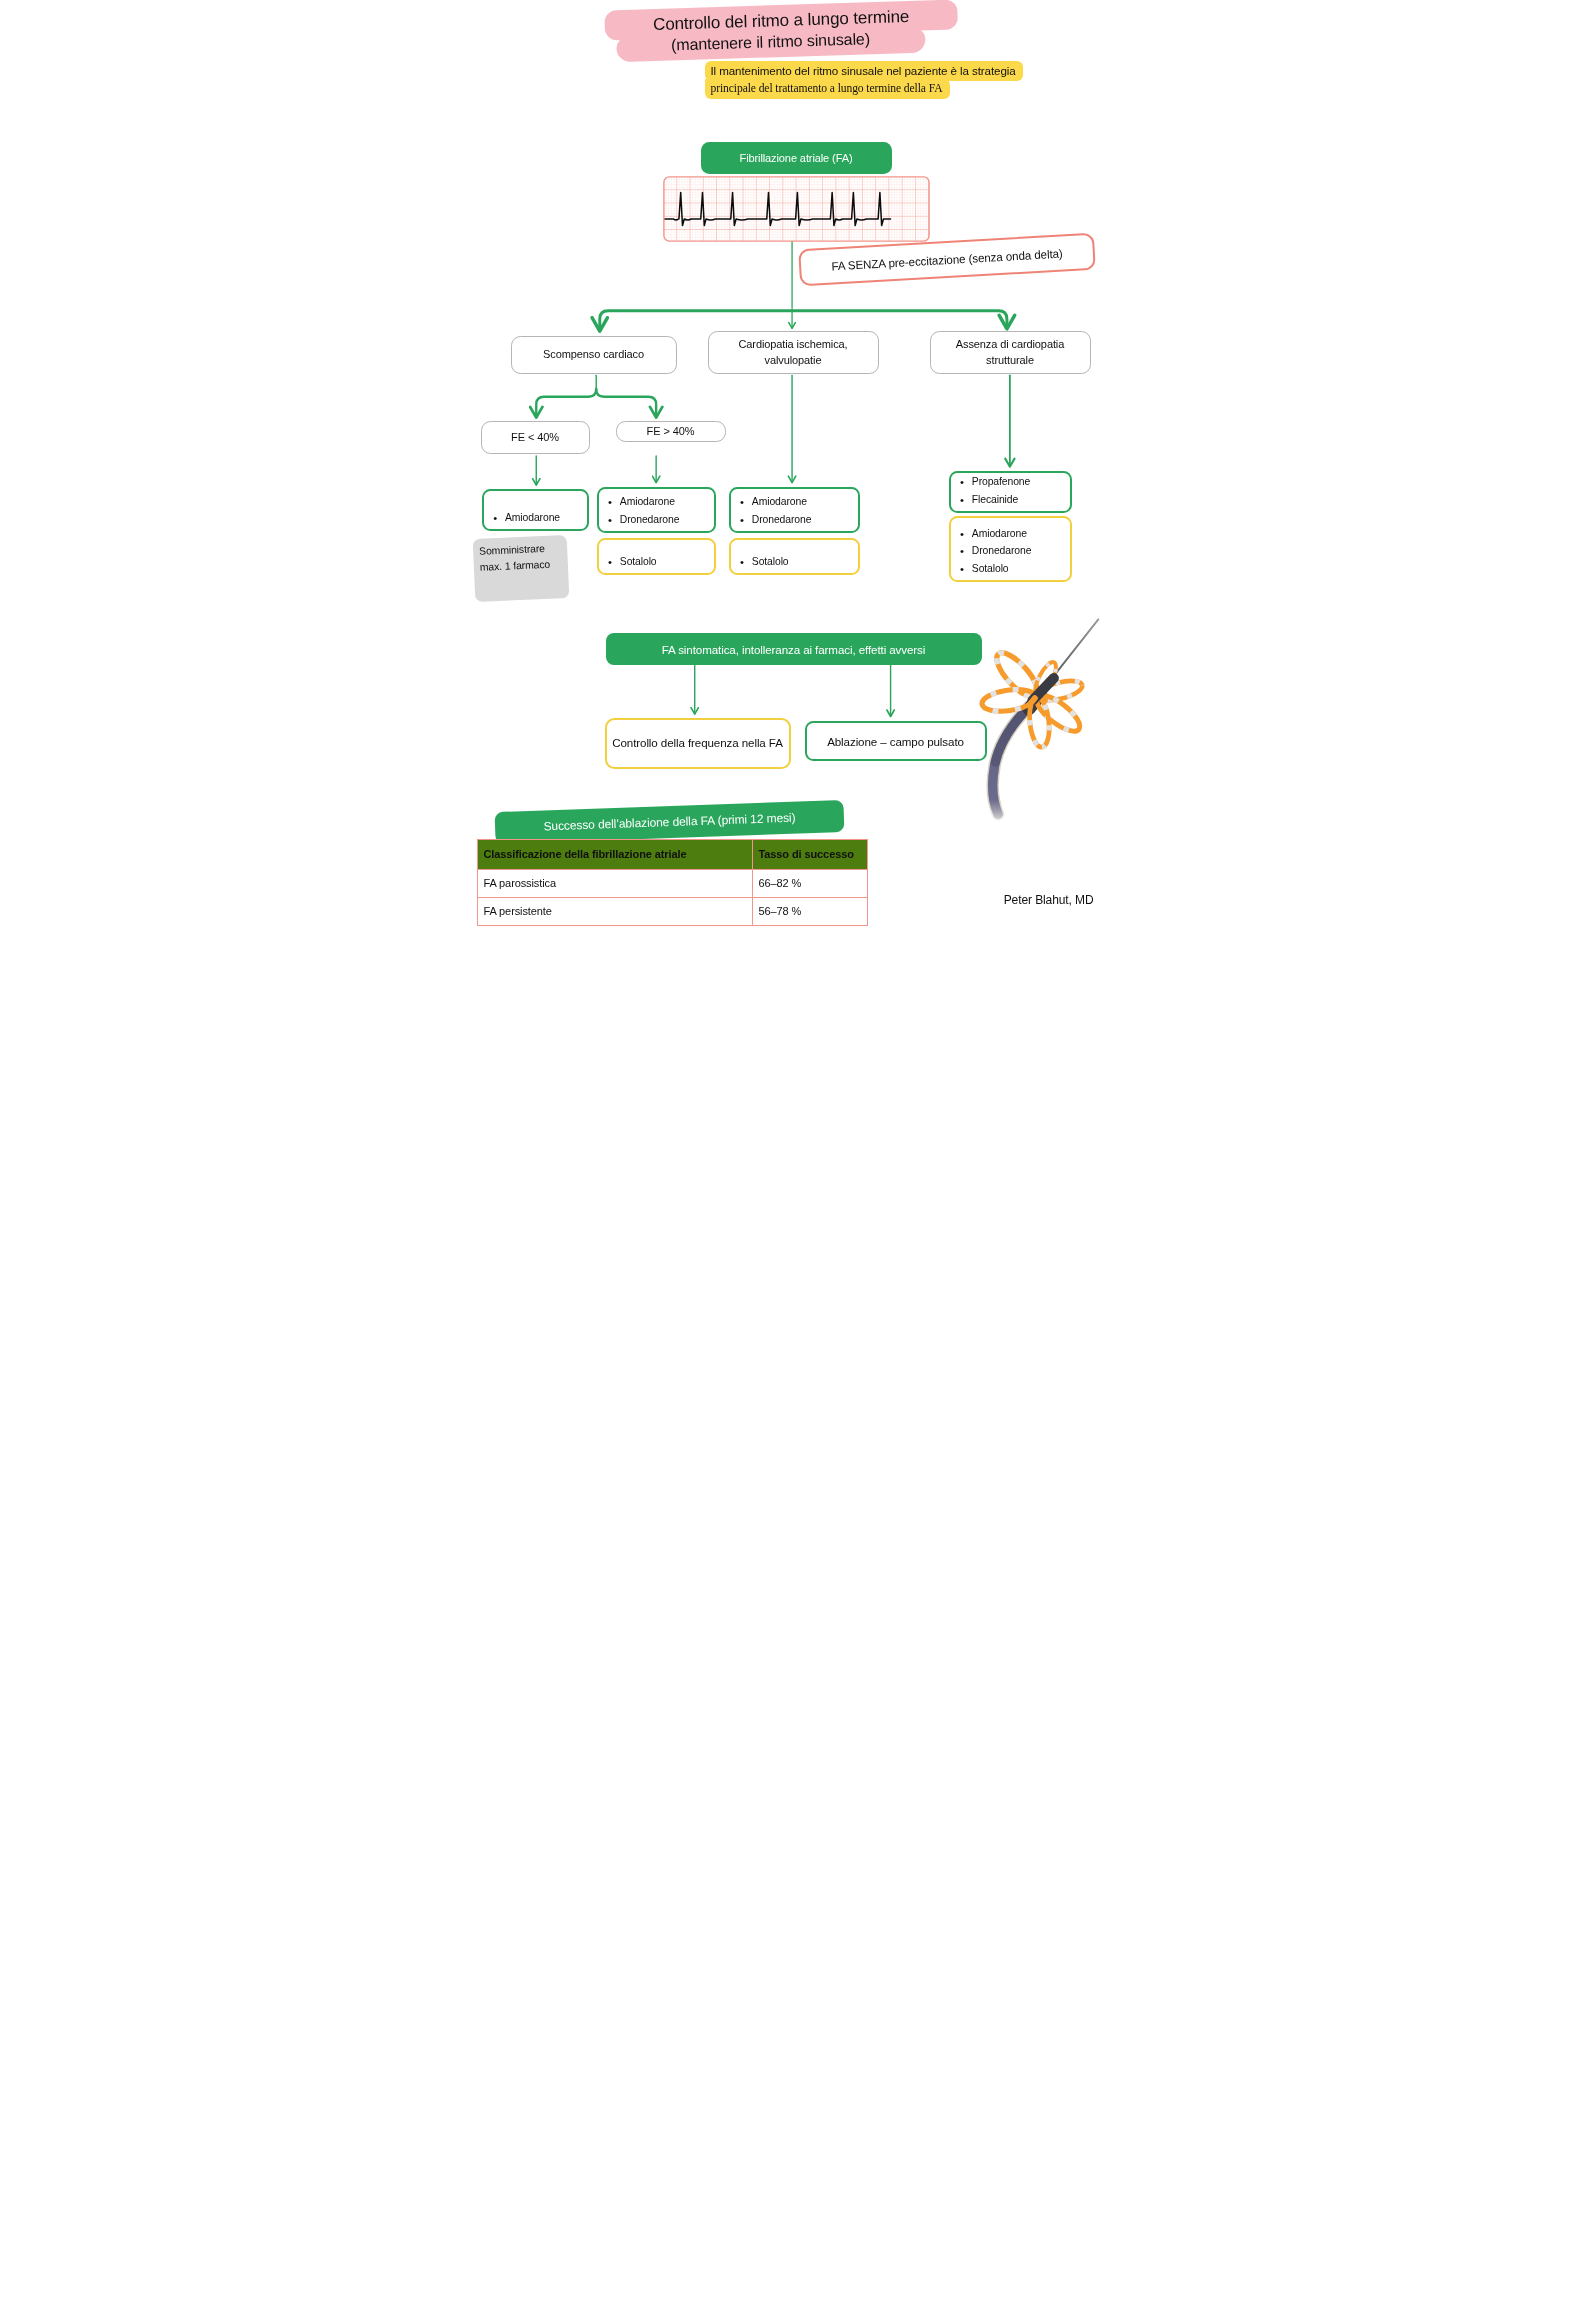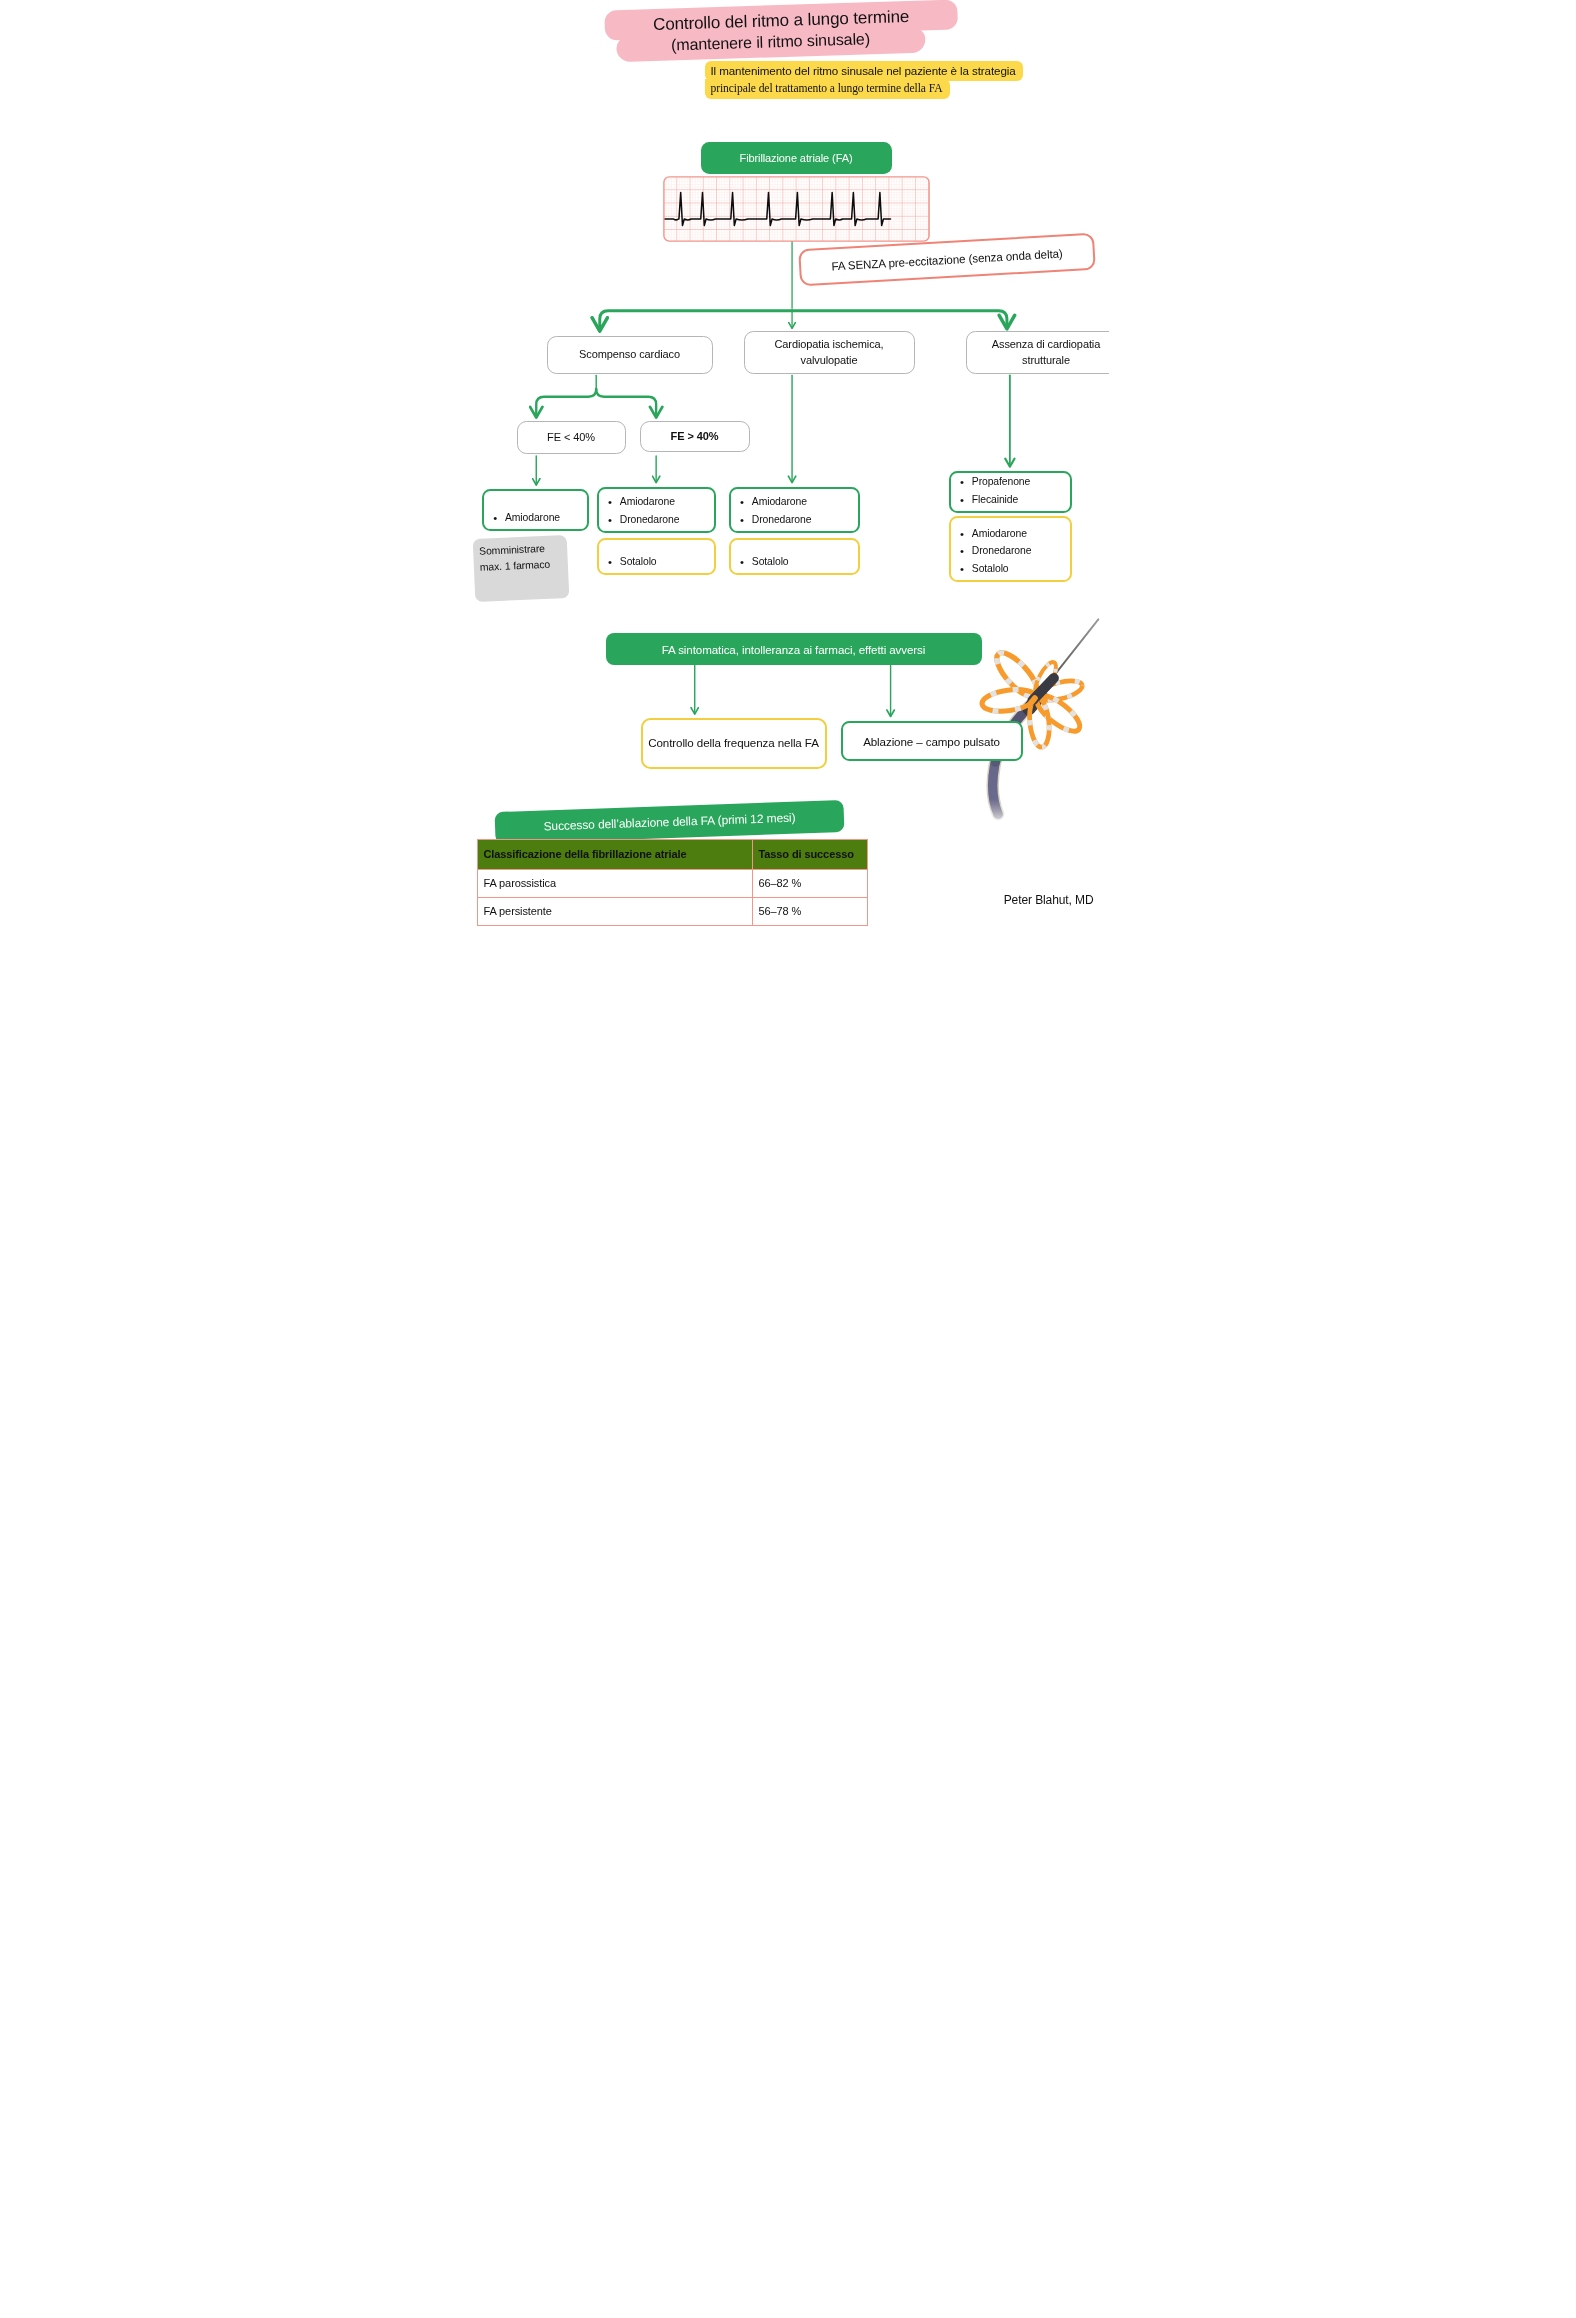--- a/index.html
+++ b/index.html
@@ -12,21 +12,21 @@
   .title-line1{width:353px;padding:6px 0 3.6px 0;font-size:17px;}
   .title-line2{width:309px;margin:-2.4px auto 0 10.7px;padding:1.2px 0 6px 0;font-size:16px;border-bottom-left-radius:14.2px;border-bottom-right-radius:14.2px;}
   .subtitle{left:237px;top:61px;z-index:4;}
   .subtitle span{display:block;width:max-content;background:#fcd84b;border-radius:6px;padding:3px 7.1px 3.6px 6px;font-size:11.6px;}
   .subtitle span + span{margin-top:-1.2px;border-top-left-radius:0;font-family:Liberation Serif, serif;}
   
   .fill-green{background:#2aa65c;color:#fff;display:flex;align-items:center;justify-content:center;text-align:center;}
   .root-node{left:233px;top:142px;width:191px;height:32px;border-radius:8.3px;font-size:11px;z-index:2;}
   .ecg-wrap{left:194px;top:176px;width:269px;height:66px;z-index:1;}
   .ecg-note{left:331px;top:241px;width:292px;height:33px;background:#fff;border:2.4px solid #ee8376;border-radius:10.7px;transform:rotate(-3.2deg);display:flex;align-items:center;justify-content:center;font-size:11.6px;z-index:3;}
-  .node{background:#fff;display:flex;align-items:center;justify-content:center;text-align:center;z-index:2;margin-left:36px;}
+  .node{background:#fff;display:flex;align-items:center;justify-content:center;text-align:center;z-index:2;}
   .gray-node{border:1.8px solid #b5b5b5;border-radius:9.5px;font-size:11px;line-height:1.45;padding:1.2px 4.7px;box-sizing:border-box;}
   .drug-box{border-radius:8.3px;box-sizing:border-box;display:flex;flex-direction:column;justify-content:flex-end;padding:2.4px 3.6px 2.4px 8.3px;z-index:2;background:#fff;}
   .green-border{border:2.1px solid #2aa65c;}
   .yellow-border{border:2.1px solid #f2cf3e;}
   .drug-box ul{list-style:none;margin:0;padding:0;}
   .drug-box li{font-size:10.4px;line-height:1.7;position:relative;padding-left:13px;}
   .drug-box li::before{content:"\2022";position:absolute;left:1.2px;font-size:11.3px;}
   .note-box{left:6px;top:537px;width:94px;height:63px;background:#d9d9d9;border-radius:7.1px;transform:rotate(-2.5deg);font-size:10.4px;line-height:1.55;padding:4.7px 6px;box-sizing:border-box;overflow-wrap:anywhere;z-index:2;}
   .banner1{left:138px;top:633px;width:376px;height:32px;border-radius:8px;font-size:11.6px;z-index:2;}
   .opt-yellow{left:137px;top:718px;width:182px;height:47px;border:2.4px solid #f2cf3e;border-radius:9.5px;font-size:11.6px;line-height:1.6;z-index:2;}
@@ -105,21 +105,21 @@
     </svg>
   </div>
 
   <div class="abs ecg-note">FA SENZA pre-eccitazione (senza onda delta)</div>
 
   <div class="abs node gray-node" style="left:43px;top:336px;width:166px;height:38px;">Scompenso cardiaco</div>
   <div class="abs node gray-node" style="left:240px;top:331px;width:171px;height:43px;">Cardiopatia ischemica, valvulopatie</div>
   <div class="abs node gray-node" style="left:462px;top:331px;width:161px;height:43px;">Assenza di cardiopatia strutturale</div>
 
   <div class="abs node gray-node" style="left:13px;top:421px;width:109px;height:33px;">FE &lt; 40%</div>
-  <div class="abs node gray-node" style="left:136px;top:421px;width:110px;height:31px;font-weight:bold;">FE &gt; 40%</div>
+  <div class="abs node gray-node" style="left:148px;top:421px;width:110px;height:21px;">FE &gt; 40%</div>
 
   <div class="abs drug-box green-border" style="left:14.2px;top:489px;width:107px;height:42px;">
     <ul>
         <li>Amiodarone</li>
       </ul>
   </div>
   <div class="abs note-box">Somministrare max. 1 farmaco</div>
 
   <div class="abs drug-box green-border" style="left:129px;top:487px;width:119px;height:46px;">
     <ul>

